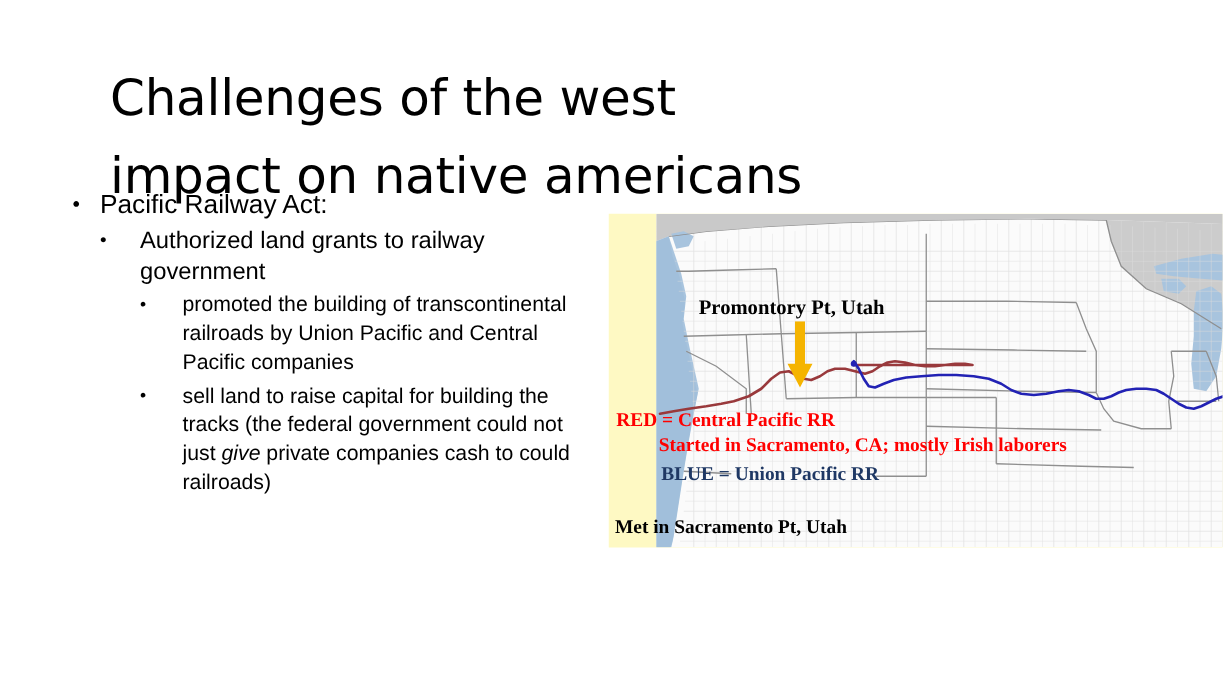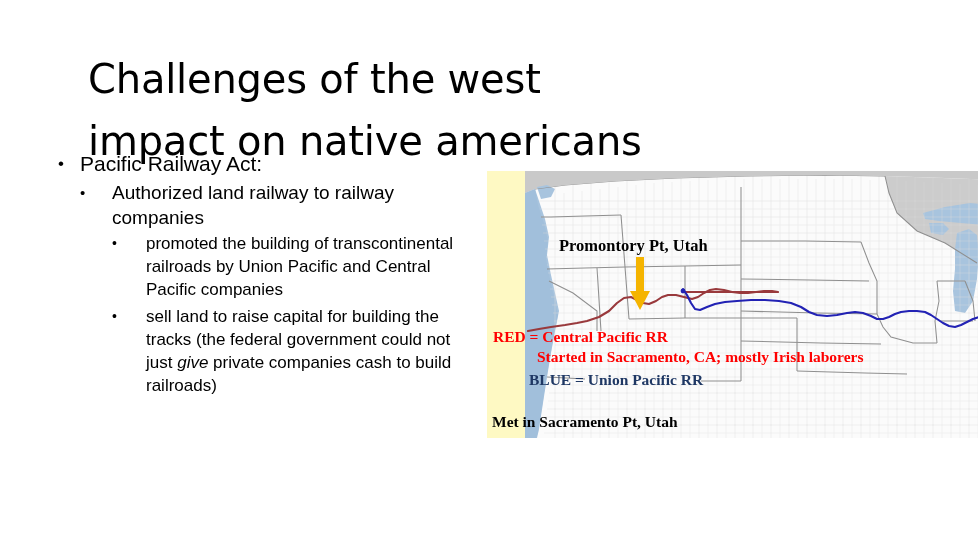--- a/index.html
+++ b/index.html
@@ -113,51 +113,51 @@
   }
   #arrow-down {
     position: absolute;
     left: 142px;
     top: 86px;
     width: 22px;
     height: 54px;
   }
   .legend-line { font-size: 15.5px; }
   #legend-red-1    { left: 6px;  top: 158px; color: #ff0000; }
-  #legend-red-2    { left: 50px; top: 178px; color: #ff0000; }
+  #legend-red-2    { left: 40px; top: 178px; color: #ff0000; }
   #legend-blue-1   { left: 6px;  top: 201px; color: #1f3864; margin-left: 36px; }
   #legend-blue-2   { left: 50px; top: 222px; color: #1f3864; }
   #legend-met      { left: 5px;  top: 243px; color: #000000; }
 </style>
 </head>
 <body>
 
 <div id="slide-title">Challenges of the west
 impact on native americans</div>
 
 <div id="body-text">
 
   <div class="blt lvl1">
     <span class="dot">•</span>
     <span class="txt">Pacific Railway Act:</span>
   </div>
 
   <div class="blt lvl2">
     <span class="dot">•</span>
-    <span class="txt">Authorized land railway to railway companies</span>
+    <span class="txt">Authorized land grants to railway government</span>
   </div>
 
   <div class="blt lvl3">
     <span class="dot">•</span>
     <span class="txt">promoted the building of transcontinental railroads by Union Pacific and Central Pacific companies</span>
   </div>
 
   <div class="blt lvl3">
     <span class="dot">•</span>
-    <span class="txt"><span>sell land to raise capital for building the tracks (the federal government could not just </span><span class="ital">give</span><span> private companies cash to build railroads)</span></span>
+    <span class="txt"><span>sell land to raise capital for building the tracks (the federal government could not just </span><span class="ital">give</span><span> private companies cash to could railroads)</span></span>
   </div>
 
 </div>
 
 <div id="map-figure">
 
   <svg id="map-svg" viewBox="0 0 477 267" xmlns="http://www.w3.org/2000/svg">
     <defs>
       <clipPath id="frameClip">
           <rect x="0" y="0" width="477" height="267"></rect>

